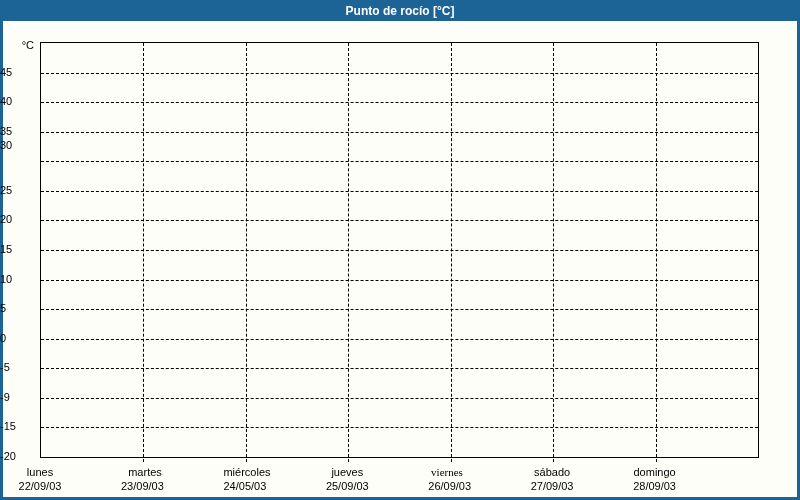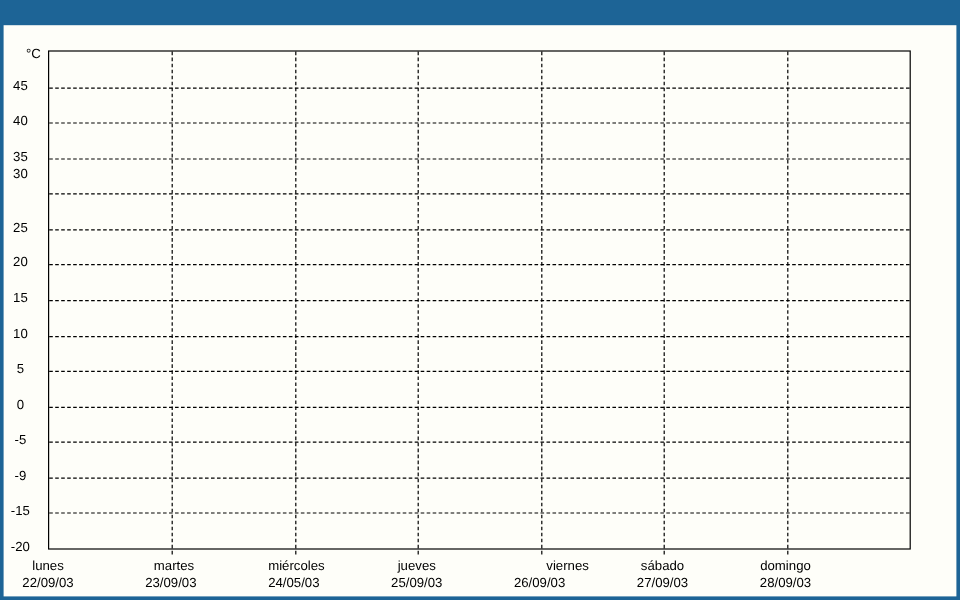--- a/index.html
+++ b/index.html
@@ -32,36 +32,39 @@
   }
   .hgrid {
     position: absolute; left: 0; width: 100%; height: 0;
     border-top: 1px dashed var(--grid, #000);
   }
   .vgrid {
     position: absolute; top: 0; width: 0;
     border-left: 1px dashed var(--grid, #000);
   }
   .ylab {
-    position: absolute; left: 0; width: 34px; text-align: center;
+    position: absolute; left: 0; width: 34px; text-align: left;
     font-size: 11px; line-height: 12px; color: var(--text, #000);
   }
   .yunit {
     position: absolute; left: 0; top: 39px; width: 34px; text-align: right;
     font-size: 11px; color: var(--text, #000);
   }
   .xlab {
     position: absolute; width: 120px; text-align: center;
     font-size: 11px; line-height: 13px; color: var(--text, #000);
   }
 </style>
 </head>
 <body>
 
 <div class="page">
+  <div class="titlebar">
+    <span>Punto de rocío [°C]</span>
+  </div>
   <div class="panel"></div>
   <div class="plot" id="plot">
       <div class="hgrid" style="top: 29.6px;"></div>
       <div class="hgrid" style="top: 59.1px;"></div>
       <div class="hgrid" style="top: 88.7px;"></div>
       <div class="hgrid" style="top: 118.3px;"></div>
       <div class="hgrid" style="top: 147.9px;"></div>
       <div class="hgrid" style="top: 177.4px;"></div>
       <div class="hgrid" style="top: 207px;"></div>
       <div class="hgrid" style="top: 236.6px;"></div>
@@ -96,20 +99,20 @@
     </div>
   <div id="xlabels">
       <div class="xlab" style="left: -20px; top: 466px;">lunes</div>
       <div class="xlab" style="left: -20px; top: 480px;">22/09/03</div>
       <div class="xlab" style="left: 85px; top: 466px;">martes</div>
       <div class="xlab" style="left: 82.4px; top: 480px;">23/09/03</div>
       <div class="xlab" style="left: 187px; top: 466px;">miércoles</div>
       <div class="xlab" style="left: 184.9px; top: 480px;">24/05/03</div>
       <div class="xlab" style="left: 287.3px; top: 466px;">jueves</div>
       <div class="xlab" style="left: 287.3px; top: 480px;">25/09/03</div>
-      <div class="xlab" style="left: 413px; top: 466px;">viernes</div>
+      <div class="xlab" style="left: 387px; top: 466px; font-family: Liberation Serif, serif;">viernes</div>
       <div class="xlab" style="left: 389.7px; top: 480px;">26/09/03</div>
       <div class="xlab" style="left: 492.1px; top: 466px;">sábado</div>
       <div class="xlab" style="left: 492.1px; top: 480px;">27/09/03</div>
       <div class="xlab" style="left: 594.6px; top: 466px;">domingo</div>
       <div class="xlab" style="left: 594.6px; top: 480px;">28/09/03</div>
     </div>
 </div>
 
 </body></html>

